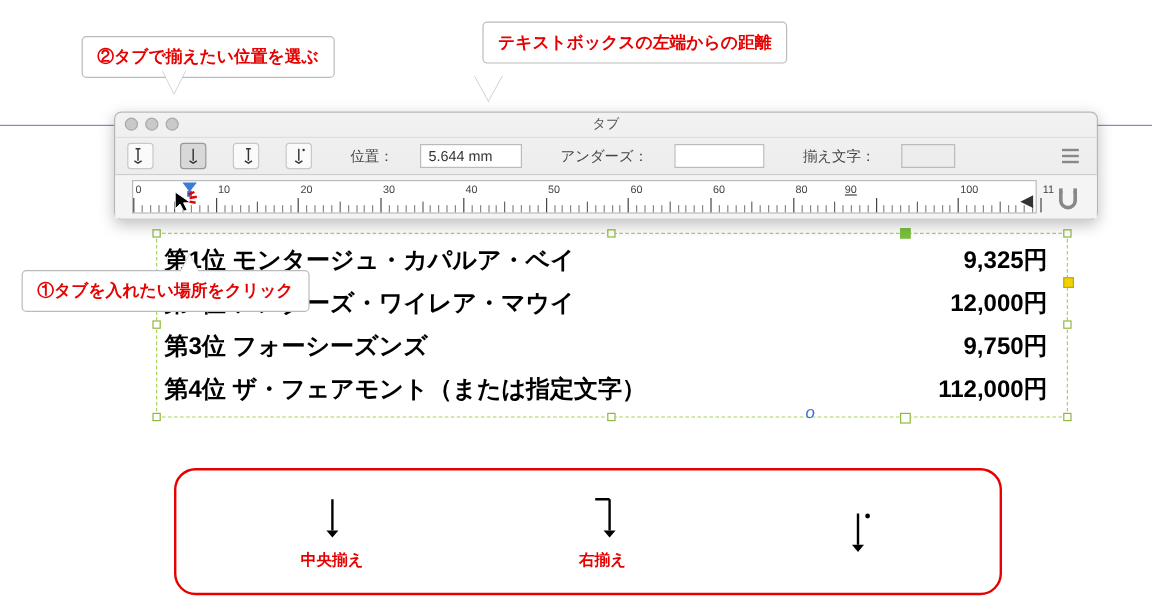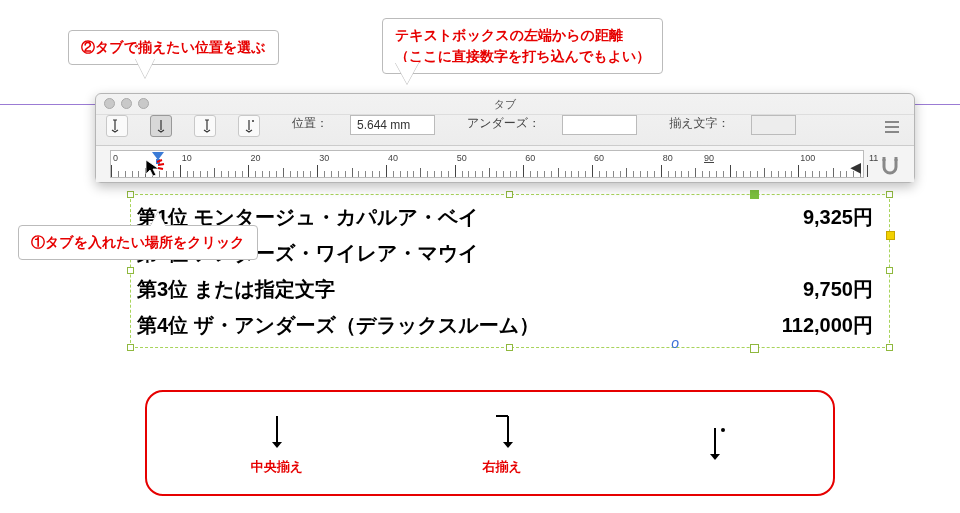--- a/index.html
+++ b/index.html
@@ -31,21 +31,21 @@
   #callout2 { top: 30px; left: 68px; }
   #callout2-tail {
     top: 58px; left: 135px;
     border-left: 10px solid transparent;
     border-right: 10px solid transparent;
     border-top: 20px solid #fff;
     filter: drop-shadow(0 1px 0 #bbb);
     z-index: 5;
   }
   
-  #callout3 { top: 18px; left: 382px; }
+  #callout3 { top: 18px; left: 402px; }
   #callout3-tail {
     top: 62px; left: 395px;
     border-left: 12px solid transparent;
     border-right: 12px solid transparent;
     border-top: 22px solid #fff;
     filter: drop-shadow(0 1px 0 #bbb);
     z-index: 5;
   }
   
   #callout1 { top: 225px; left: 18px; z-index: 10; }
@@ -90,20 +90,21 @@
     position: absolute; left: 8px; top: 4px;
     display: flex; gap: 6px;
   }
   .traffic span {
     width: 11px; height: 11px; border-radius: 50%;
     background: #c9c9c9; border: 1px solid #aaa;
   }
   .panel-toolbar {
     height: 32px;
     display: flex;
+    align-items: center;
     padding: 0 10px;
     gap: 22px;
     border-top: 1px solid #ddd;
     border-bottom: 1px solid #ccc;
   }
   .tabtype {
     width: 22px; height: 22px;
     display: flex; align-items: center; justify-content: center;
     background: #fafafa;
     border: 1px solid #c8c8c8;
@@ -257,21 +258,20 @@
 
 <div class="guide-h"></div>
 
 <div id="callout2" class="callout">
   <span>②タブで揃えたい位置を選ぶ</span>
 </div>
 <div id="callout2-tail" class="callout-tail"></div>
 
 <div id="callout3" class="callout">
   <span>テキストボックスの左端からの距離</span><br>
-  <span>（ここに直接数字を打ち込んでもよい）</span>
 </div>
 <div id="callout3-tail" class="callout-tail"></div>
 
 <div id="callout1" class="callout">
   <span>①タブを入れたい場所をクリック</span>
 </div>
 <div id="callout1-tail" class="callout-tail"></div>
 
 <div class="panel">
   <div class="panel-title">
@@ -486,27 +486,28 @@
   <div class="tf-out"></div>
   <div class="tf-outport"></div>
   <div class="tf-zero">o</div>
 
   <div class="row">
     <span class="left">第1位 モンタージュ・カパルア・ベイ</span>
     <span class="right">9,325円</span>
   </div>
   <div class="row">
     <span class="left">第2位 アンダーズ・ワイレア・マウイ</span>
+    <span class="right">12,000円</span>
   </div>
   <div class="row">
-    <span class="left">第3位 または指定文字</span>
+    <span class="left">第3位 フォーシーズンズ</span>
     <span class="right">9,750円</span>
   </div>
   <div class="row">
-    <span class="left">第4位 ザ・アンダーズ（デラックスルーム）</span>
+    <span class="left">第4位 ザ・フェアモント（または指定文字）</span>
     <span class="right">112,000円</span>
   </div>
 </div>
 
 <div class="legend">
   <div class="legend-item">
     <svg viewBox="0 0 28 40">
       <path d="M14 4 V30" stroke="#000" stroke-width="2"></path>
       <path d="M9 30 L14 36 L19 30 Z" fill="#000"></path>
     </svg>

